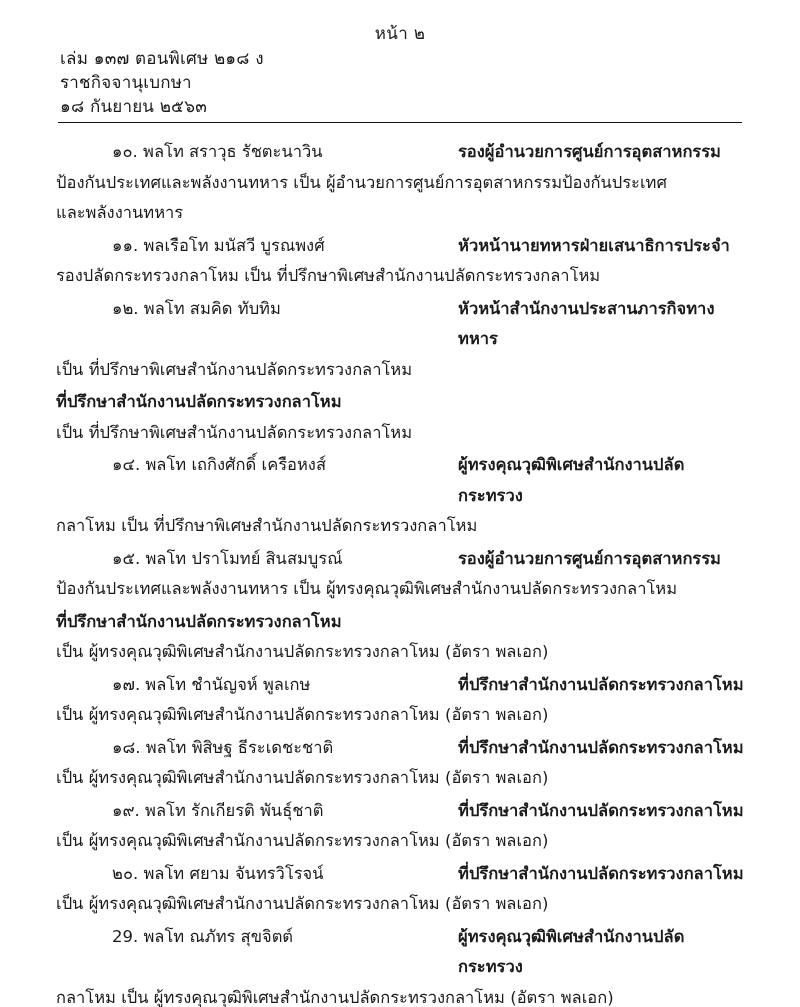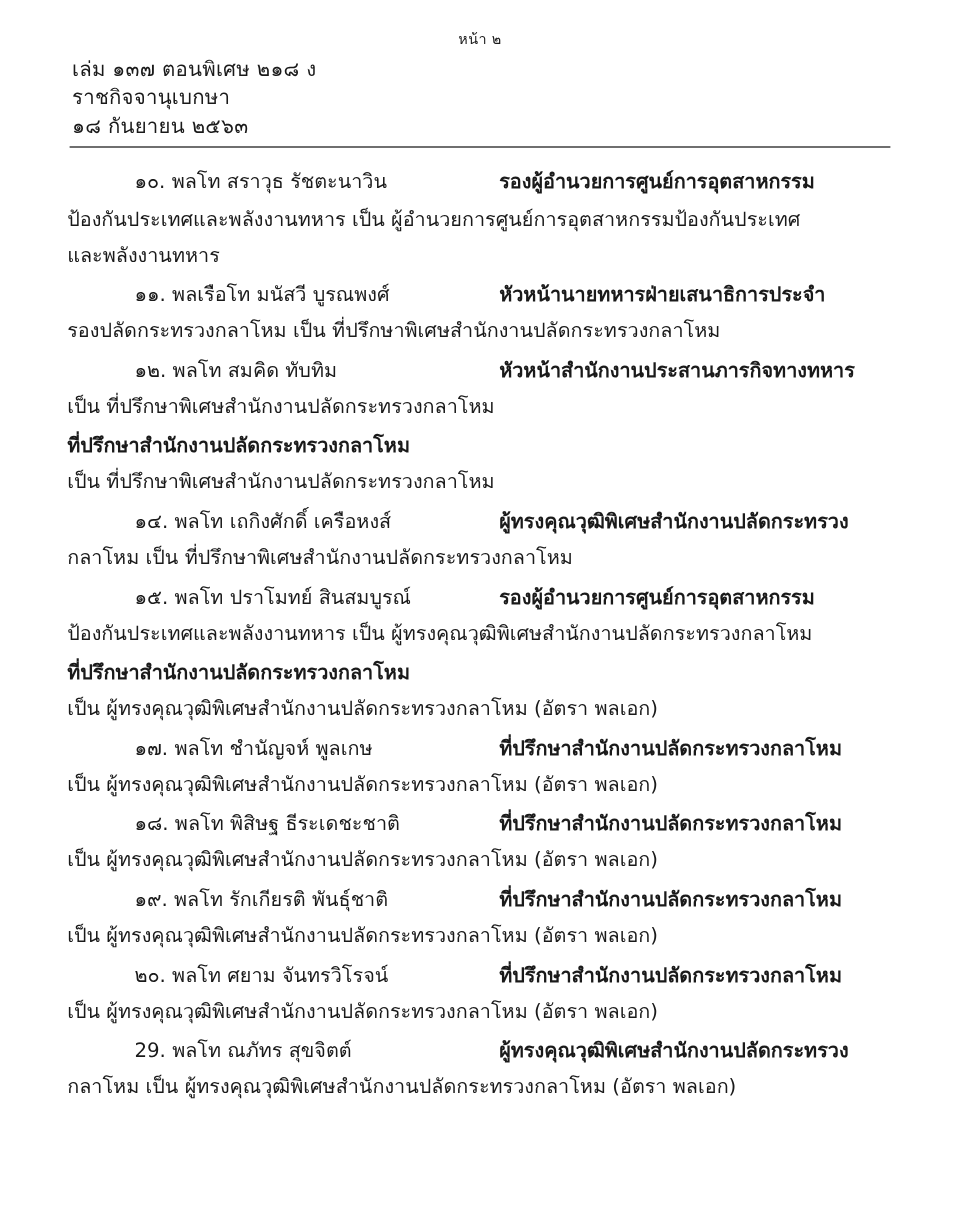--- a/index.html
+++ b/index.html
@@ -17,21 +17,21 @@
   }
   .page {
     width: 800px;
     height: 1007px;
     box-sizing: border-box;
     padding: 22px 56px 0 56px;
     position: relative;
   }
   .page-number {
     text-align: center;
-    font-size: 12px;
+    font-size: 17px;
     line-height: 22px;
     letter-spacing: 0.3px;
   }
   .header-row {
     display: flex;
     align-items: baseline;
     justify-content: space-between;
     font-size: 17px;
     line-height: 24px;
     margin-top: 2px;
@@ -52,20 +52,21 @@
     font-size: 16.5px;
     line-height: 30.5px;
   }
   .entry {
     margin: 0 0 2px 0;
     text-align: left;
   }
   .entry .first-line {
     display: flex;
     align-items: baseline;
+    gap: 42px;
   }
   .entry .name {
     display: inline-block;
     padding-left: 56px;
     box-sizing: border-box;
     width: 360px;
     flex: 0 0 360px;
     white-space: nowrap;
   }
   .entry .position-first {

